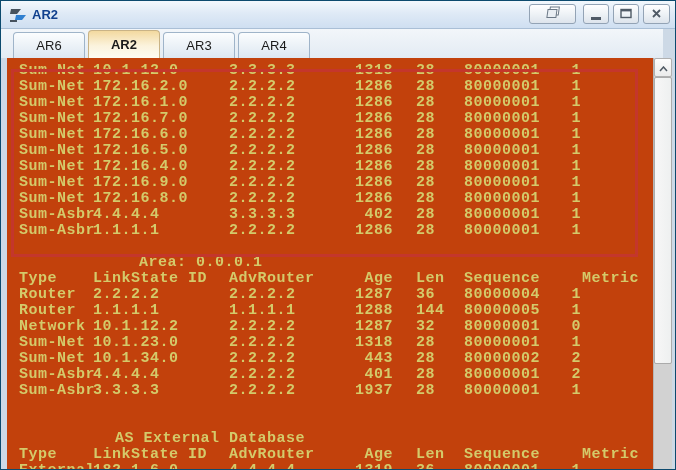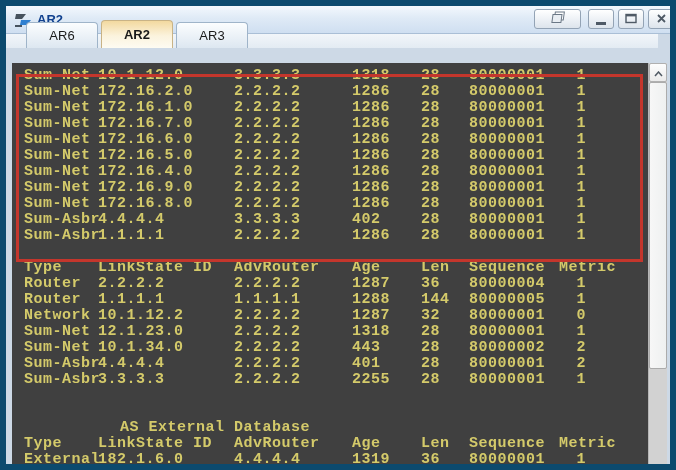--- a/index.html
+++ b/index.html
@@ -1,19 +1,19 @@
 <!DOCTYPE html>
 <html style="--term-fg: #d4ca6a; --annot: #c4362c;"><head>
 <meta charset="utf-8">
 <style>
   html,body{margin:0;padding:0;background:#9aa8b8;}
   *{box-sizing:border-box;}
   .window{
     position:relative;width:676px;height:470px;overflow:hidden;
-    background:#cdd9e6;border:6px solid #0c4a6e;
+    background:#cdd9e6;border:1px solid #0c4a6e;
     font-family:"Liberation Sans", sans-serif;
   }
   
   .titlebar{
     position:absolute;top:0;left:0;right:0;height:28px;
     background:linear-gradient(#f3f8fd,#dfeaf6 45%,#cfdff1);
     border-bottom:1px solid #aabfd6;
   }
   .appicon{position:absolute;left:8px;top:6px;width:18px;height:16px;}
   .wtitle{
@@ -27,55 +27,55 @@
     display:flex;align-items:center;justify-content:center;
     cursor:pointer;padding:0;
   }
   .btn-popout{left:528px;width:47px;}
   .btn-min{left:582px;width:26px;}
   .btn-max{left:612px;width:26px;}
   .btn-close{left:642px;width:27px;}
   .minbar{display:block;width:10px;height:3px;background:#4f5a66;margin-top:8px;}
   
   .tabbar{
-    position:absolute;top:28px;left:0;right:12px;height:14px;
+    position:absolute;top:28px;left:0;right:12px;height:29px;
     background:linear-gradient(#f2f6fa,#e3ebf3);
-    padding-left:20px;display:flex;align-items:flex-end;
+    padding-left:12px;display:flex;align-items:flex-end;
   }
   .tab{
     min-width:72px;height:26px;margin-right:3px;
     border:1px solid #9fb4c9;border-bottom:none;
     border-radius:4px 4px 0 0;
     background:linear-gradient(#fbfdfe,#dde7f1);
     font-size:13px;color:#1a1a1a;text-align:center;line-height:25px;
     padding:0 10px;cursor:pointer;
   }
   .tab.active{
     height:28px;line-height:27px;
     background:linear-gradient(#f3d99f,#fbf3dd 55%,#fdfbf2);
     border-color:#c9b386;font-weight:bold;
   }
   
   .terminal{
     position:absolute;top:57px;left:6px;right:22px;bottom:0;
-    background:#404040;overflow:hidden;padding-top:5px;
+    background:#c2410c;overflow:hidden;padding-top:5px;
     font-family:"Liberation Mono","DejaVu Sans Mono",monospace;
     font-size:15px;font-weight:bold;letter-spacing:0.5px;
     color:var(--term-fg,#d4ca6a);cursor:text;
   }
   .tline{position:relative;height:16px;line-height:16px;white-space:pre;}
   .c{position:absolute;top:0;}
   .c0{left:12px;}
   .c1{left:86px;}
   .c2{left:222px;}
-  .c3{left:340px;width:70px;}
+  .c3{left:316px;width:70px;text-align:right;}
   .c4{left:409px;text-align:right;}
   .c5{left:457px;}
   .c6{left:494px;width:80px;text-align:right;}
-  .hdr .c6{left:547px;width:auto;text-align:left;}
+  .hdr .c6{left:575px;width:auto;text-align:left;}
   
   .annot{
     position:absolute;left:10px;top:68px;width:627px;height:188px;
     border:3px solid var(--annot,#c4362c);pointer-events:none;z-index:5;
   }
   
   .vscroll{
     position:absolute;top:57px;right:3px;bottom:0;width:19px;
     background:#d2d2d2;border-left:1px solid #b6b6b6;
   }
@@ -132,43 +132,45 @@
           <path d="M2 2 L9 9 M9 2 L2 9" stroke="#4f5a66" stroke-width="1.8" fill="none"></path>
         </svg>
       </span>
     </button>
   </div>
 
   <div class="tabbar">
       <div class="tab">AR6</div>
       <div class="tab active">AR2</div>
       <div class="tab">AR3</div>
+      <div class="tab">AR4</div>
     </div>
 
   <div class="terminal">
       <div class="tline"><span class="c c0">Sum-Net</span><span class="c c1">10.1.12.0</span><span class="c c2">3.3.3.3</span><span class="c c3">1318</span><span class="c c4">28</span><span class="c c5">80000001</span><span class="c c6">1</span></div>
       <div class="tline"><span class="c c0">Sum-Net</span><span class="c c1">172.16.2.0</span><span class="c c2">2.2.2.2</span><span class="c c3">1286</span><span class="c c4">28</span><span class="c c5">80000001</span><span class="c c6">1</span></div>
       <div class="tline"><span class="c c0">Sum-Net</span><span class="c c1">172.16.1.0</span><span class="c c2">2.2.2.2</span><span class="c c3">1286</span><span class="c c4">28</span><span class="c c5">80000001</span><span class="c c6">1</span></div>
       <div class="tline"><span class="c c0">Sum-Net</span><span class="c c1">172.16.7.0</span><span class="c c2">2.2.2.2</span><span class="c c3">1286</span><span class="c c4">28</span><span class="c c5">80000001</span><span class="c c6">1</span></div>
       <div class="tline"><span class="c c0">Sum-Net</span><span class="c c1">172.16.6.0</span><span class="c c2">2.2.2.2</span><span class="c c3">1286</span><span class="c c4">28</span><span class="c c5">80000001</span><span class="c c6">1</span></div>
       <div class="tline"><span class="c c0">Sum-Net</span><span class="c c1">172.16.5.0</span><span class="c c2">2.2.2.2</span><span class="c c3">1286</span><span class="c c4">28</span><span class="c c5">80000001</span><span class="c c6">1</span></div>
       <div class="tline"><span class="c c0">Sum-Net</span><span class="c c1">172.16.4.0</span><span class="c c2">2.2.2.2</span><span class="c c3">1286</span><span class="c c4">28</span><span class="c c5">80000001</span><span class="c c6">1</span></div>
       <div class="tline"><span class="c c0">Sum-Net</span><span class="c c1">172.16.9.0</span><span class="c c2">2.2.2.2</span><span class="c c3">1286</span><span class="c c4">28</span><span class="c c5">80000001</span><span class="c c6">1</span></div>
       <div class="tline"><span class="c c0">Sum-Net</span><span class="c c1">172.16.8.0</span><span class="c c2">2.2.2.2</span><span class="c c3">1286</span><span class="c c4">28</span><span class="c c5">80000001</span><span class="c c6">1</span></div>
       <div class="tline"><span class="c c0">Sum-Asbr</span><span class="c c1">4.4.4.4</span><span class="c c2">3.3.3.3</span><span class="c c3">402</span><span class="c c4">28</span><span class="c c5">80000001</span><span class="c c6">1</span></div>
       <div class="tline"><span class="c c0">Sum-Asbr</span><span class="c c1">1.1.1.1</span><span class="c c2">2.2.2.2</span><span class="c c3">1286</span><span class="c c4">28</span><span class="c c5">80000001</span><span class="c c6">1</span></div>
       <div class="tline"></div>
+      <div class="tline" style="padding-left: 132px;">Area: 0.0.0.1</div>
       <div class="tline hdr"><span class="c c0">Type</span><span class="c c1">LinkState ID</span><span class="c c2">AdvRouter</span><span class="c c3">Age</span><span class="c c4">Len</span><span class="c c5">Sequence</span><span class="c c6">Metric</span></div>
       <div class="tline"><span class="c c0">Router</span><span class="c c1">2.2.2.2</span><span class="c c2">2.2.2.2</span><span class="c c3">1287</span><span class="c c4">36</span><span class="c c5">80000004</span><span class="c c6">1</span></div>
       <div class="tline"><span class="c c0">Router</span><span class="c c1">1.1.1.1</span><span class="c c2">1.1.1.1</span><span class="c c3">1288</span><span class="c c4">144</span><span class="c c5">80000005</span><span class="c c6">1</span></div>
       <div class="tline"><span class="c c0">Network</span><span class="c c1">10.1.12.2</span><span class="c c2">2.2.2.2</span><span class="c c3">1287</span><span class="c c4">32</span><span class="c c5">80000001</span><span class="c c6">0</span></div>
-      <div class="tline"><span class="c c0">Sum-Net</span><span class="c c1">12.1.23.0</span><span class="c c2">2.2.2.2</span><span class="c c3">1318</span><span class="c c4">28</span><span class="c c5">80000001</span><span class="c c6">1</span></div>
+      <div class="tline"><span class="c c0">Sum-Net</span><span class="c c1">10.1.23.0</span><span class="c c2">2.2.2.2</span><span class="c c3">1318</span><span class="c c4">28</span><span class="c c5">80000001</span><span class="c c6">1</span></div>
       <div class="tline"><span class="c c0">Sum-Net</span><span class="c c1">10.1.34.0</span><span class="c c2">2.2.2.2</span><span class="c c3">443</span><span class="c c4">28</span><span class="c c5">80000002</span><span class="c c6">2</span></div>
       <div class="tline"><span class="c c0">Sum-Asbr</span><span class="c c1">4.4.4.4</span><span class="c c2">2.2.2.2</span><span class="c c3">401</span><span class="c c4">28</span><span class="c c5">80000001</span><span class="c c6">2</span></div>
-      <div class="tline"><span class="c c0">Sum-Asbr</span><span class="c c1">3.3.3.3</span><span class="c c2">2.2.2.2</span><span class="c c3">2255</span><span class="c c4">28</span><span class="c c5">80000001</span><span class="c c6">1</span></div>
+      <div class="tline"><span class="c c0">Sum-Asbr</span><span class="c c1">3.3.3.3</span><span class="c c2">2.2.2.2</span><span class="c c3">1937</span><span class="c c4">28</span><span class="c c5">80000001</span><span class="c c6">1</span></div>
       <div class="tline"></div>
       <div class="tline"></div>
       <div class="tline" style="padding-left: 108px;">AS External Database</div>
       <div class="tline hdr"><span class="c c0">Type</span><span class="c c1">LinkState ID</span><span class="c c2">AdvRouter</span><span class="c c3">Age</span><span class="c c4">Len</span><span class="c c5">Sequence</span><span class="c c6">Metric</span></div>
       <div class="tline"><span class="c c0">External</span><span class="c c1">182.1.6.0</span><span class="c c2">4.4.4.4</span><span class="c c3">1319</span><span class="c c4">36</span><span class="c c5">80000001</span><span class="c c6">1</span></div>
     </div>
 
   <div class="annot"></div>
 
   <div class="vscroll">

